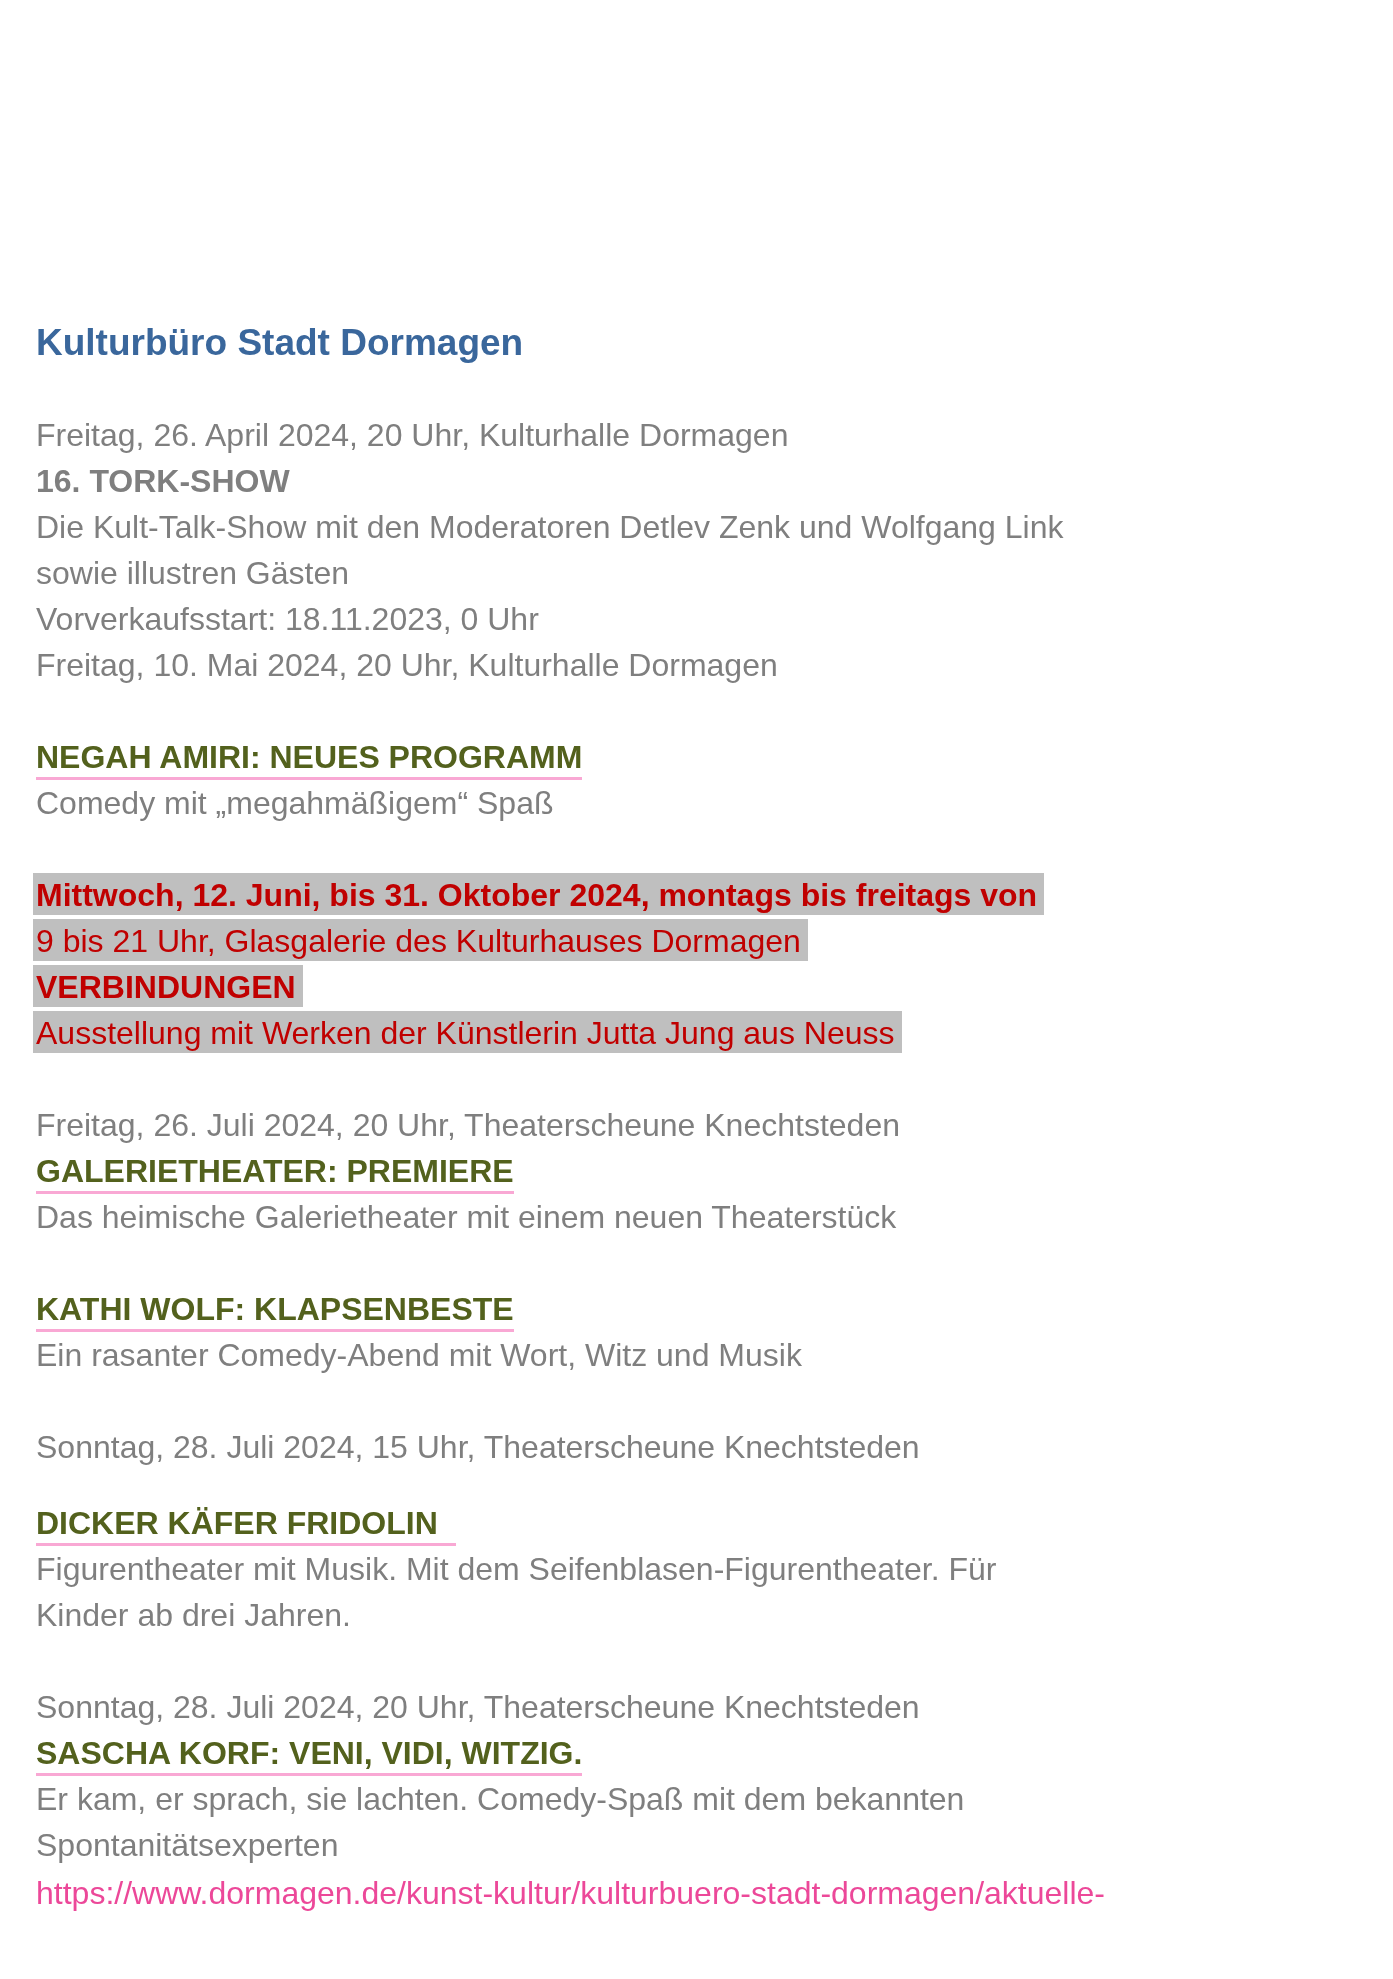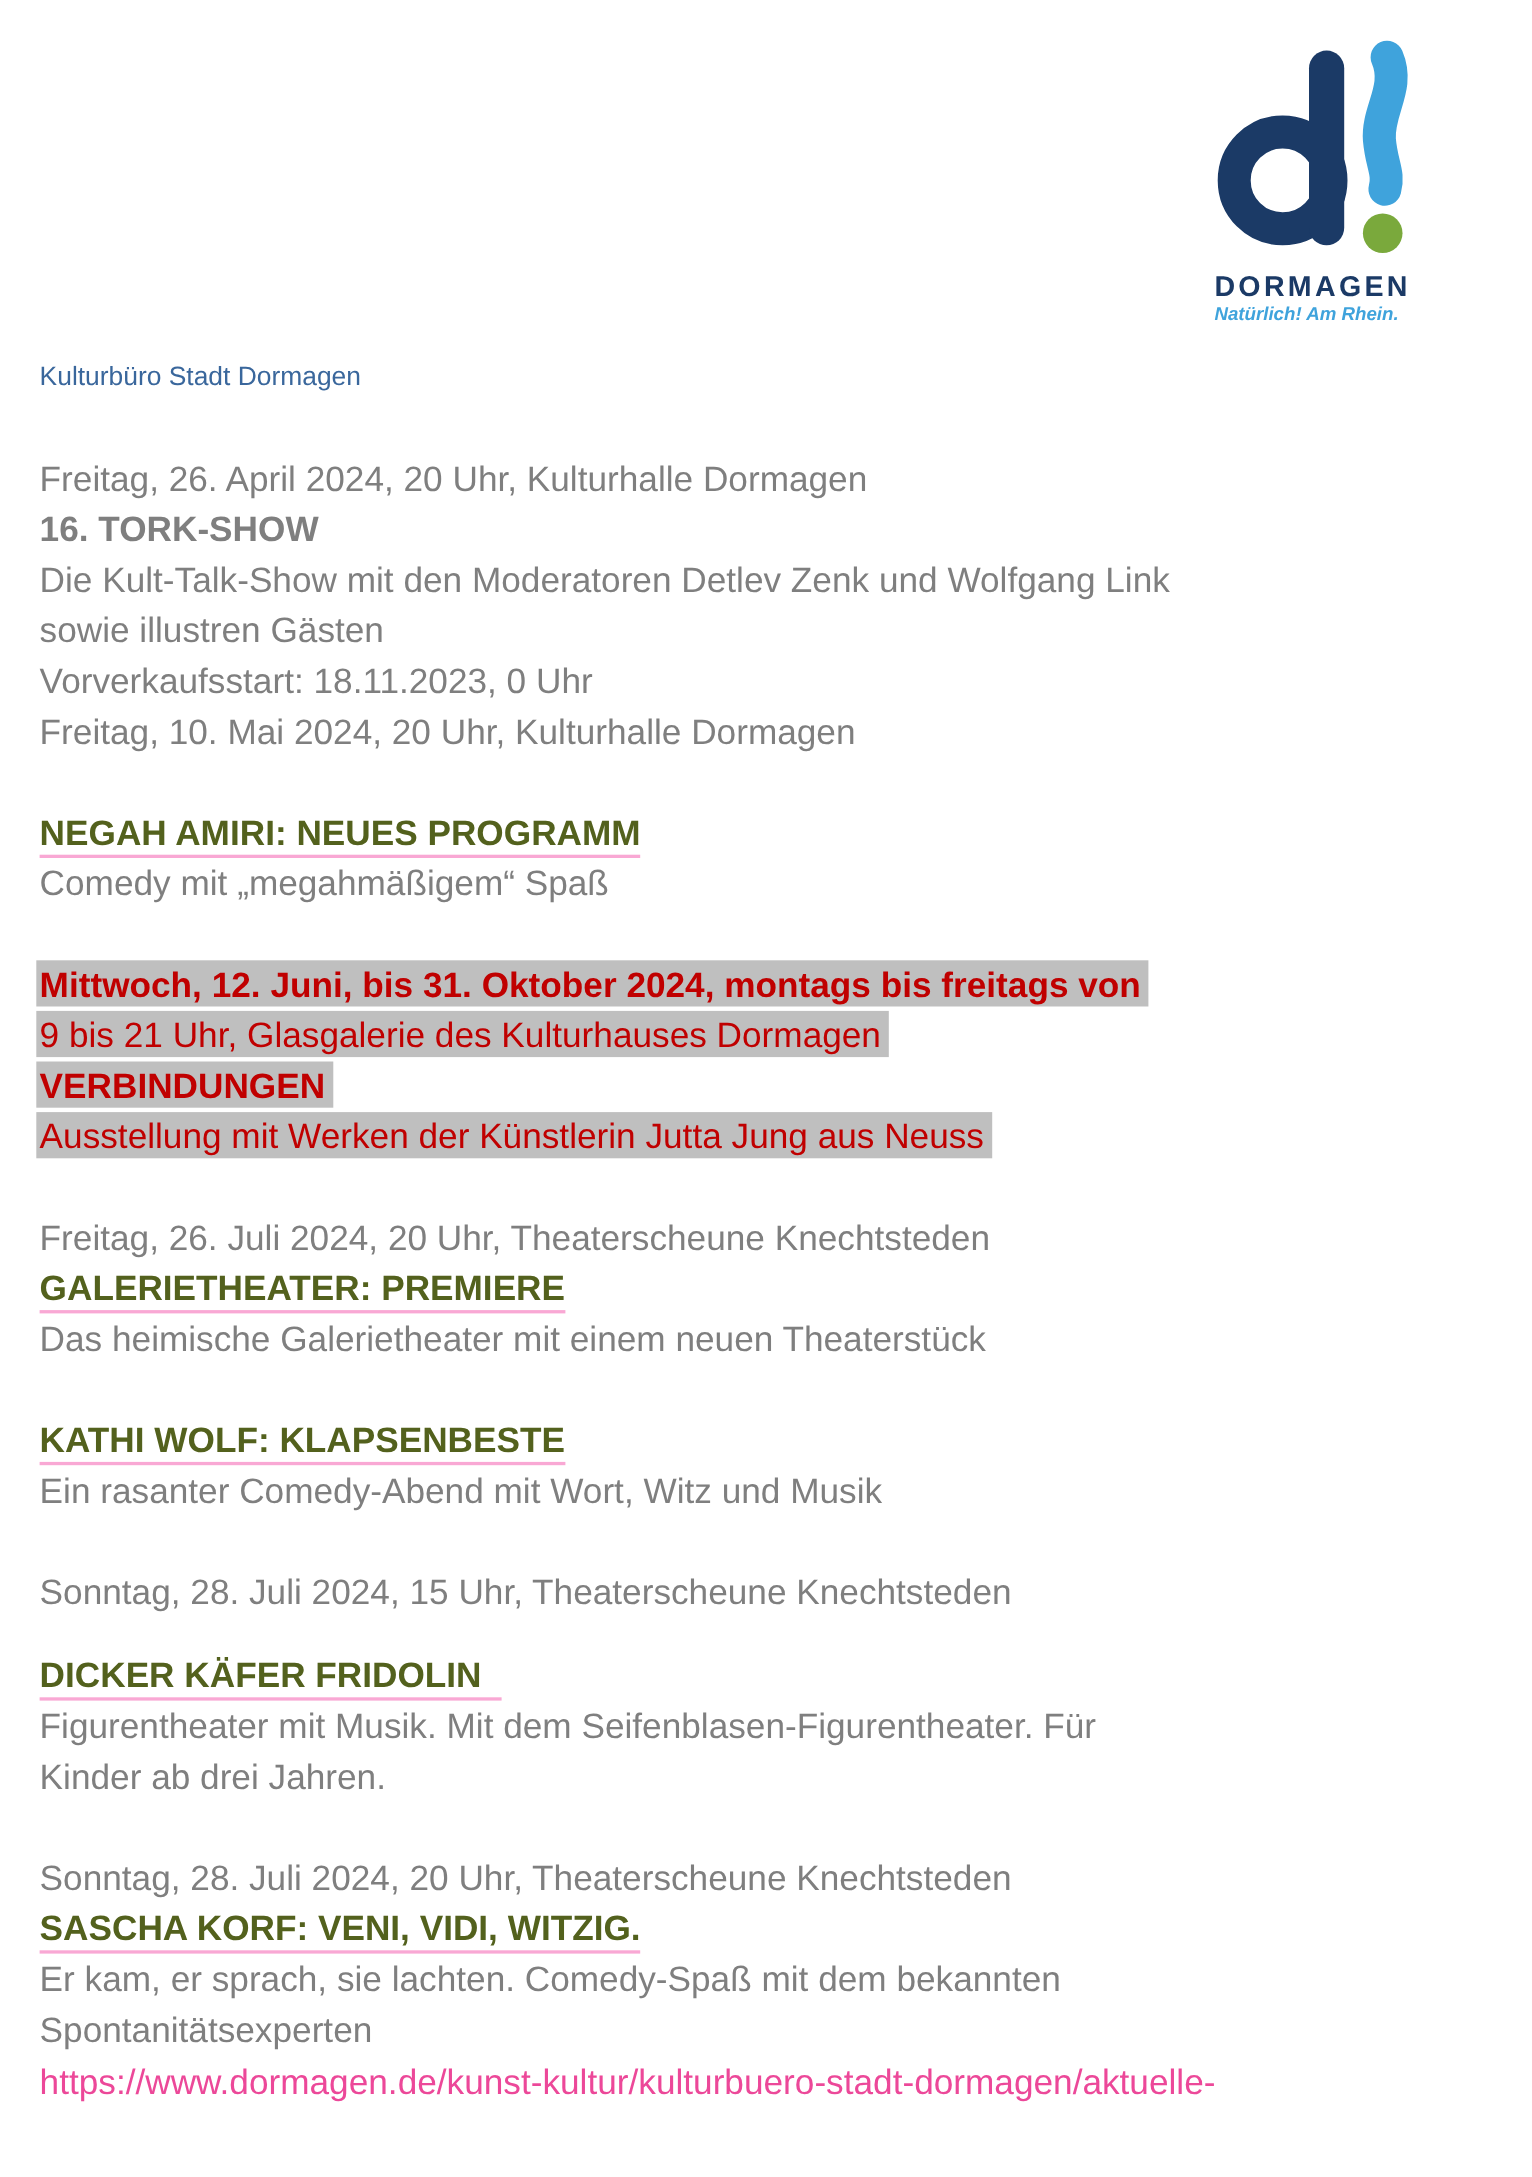--- a/index.html
+++ b/index.html
@@ -24,21 +24,21 @@
     position: absolute; left: 1px; top: 244px;
     font-size: 17px; font-weight: bold; font-style: italic;
     color: #3fa3dc; white-space: nowrap;
   }
 
   
   .content {
     position: absolute; left: 36px; top: 320px; width: 1300px;
     font-size: 32px; line-height: 46px; color: #7f7f7f;
   }
-  .heading-line { color: #3a679c; font-weight: normal; font-size: 24px; }
+  .heading-line { color: #3a679c; font-weight: bold; font-size: 37px; }
   .block { margin-bottom: 46px; }
   .block.last { margin-bottom: 0; }
   .line { white-space: nowrap; }
   .bold { font-weight: bold; }
 
   .green-title {
     display: inline-block;
     color: #53611d; font-weight: bold;
     line-height: 38px;
     border-bottom: 3px solid #f9a8d4;
@@ -53,34 +53,20 @@
     margin-left: -3px;
   }
 
   .link-line { color: #ec4899; line-height: 50px; }
 </style>
 </head>
 <body>
 
 <div class="page">
 
-  <div class="logo">
-    <svg width="185" height="205" viewBox="0 0 185 205">
-
-      <circle cx="63" cy="132" r="44" fill="none" stroke="#1b3a66" stroke-width="30"></circle>
-
-      <line x1="103" y1="30" x2="103" y2="175" stroke="#1b3a66" stroke-width="32" stroke-linecap="round"></line>
-
-      <path d="M158 20 C 170 48, 149 68, 151 95 C 153 118, 160 125, 156 140" fill="none" stroke="#3fa3dc" stroke-width="30" stroke-linecap="round"></path>
-
-      <circle cx="154" cy="180" r="18" fill="#7aa93c"></circle>
-    </svg>
-    <div class="wordmark">DORMAGEN</div>
-    <div class="tagline">Natürlich! Am Rhein.</div>
-  </div>
 
   <div class="content">
 
     <div class="block">
       <div class="line heading-line">Kulturbüro Stadt Dormagen</div>
     </div>
 
     <div class="block">
       <div class="line">Freitag, 26. April 2024, 20 Uhr, Kulturhalle Dormagen</div>
       <div class="line bold">16. TORK-SHOW</div>

